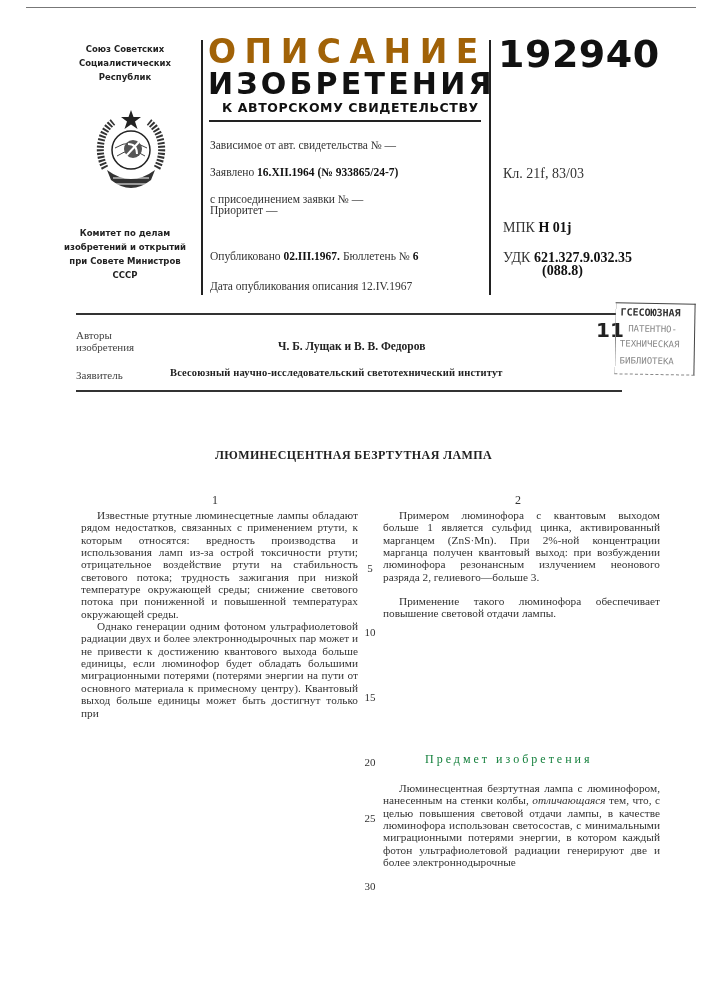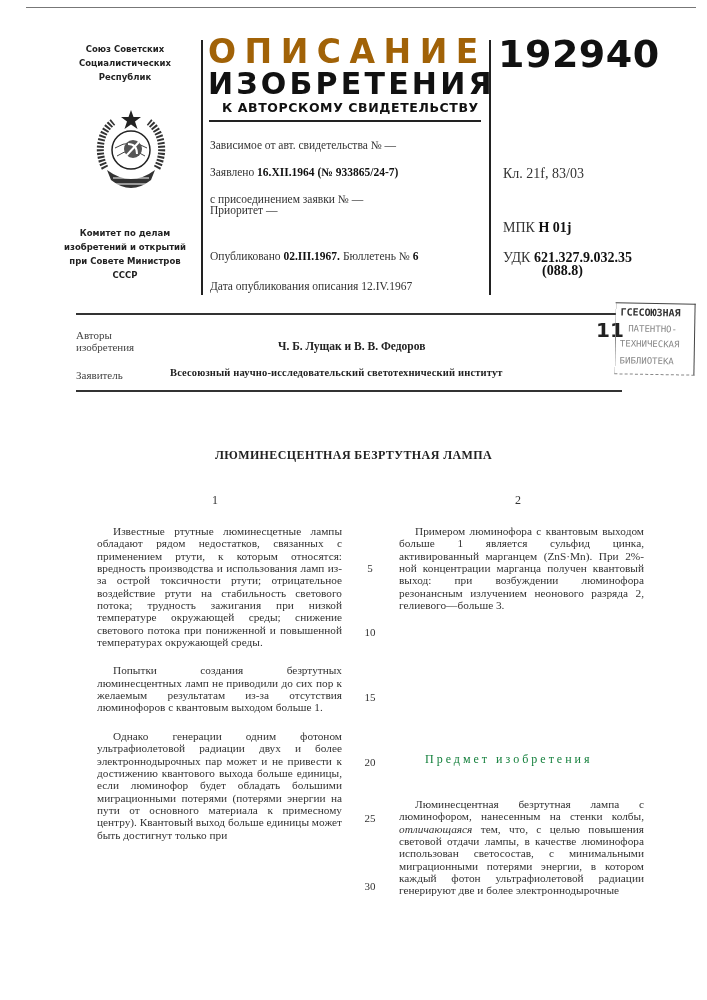--- a/index.html
+++ b/index.html
@@ -22,21 +22,21 @@
     .hrule { height: 2px; background: #333; }
     .label { font-size: 11px; color: #444; line-height: 12px; }
     .authors { left: 278px; top: 316px; font-weight: bold; font-size: 11.5px; color: #222; }
     .applicant { left: 144px; top: 367px; font-weight: bold; font-size: 10.5px; letter-spacing: 0.15px; color: #222; white-space: nowrap; margin-left: 26px; }
     .stamp { left: 615px; top: 303px; width: 78px; height: 70px; border: 1.5px solid #444; border-left: 1px solid #888; border-bottom: 1px dashed #888; transform: rotate(1deg); }
     .stamp-line { position: absolute; left: 4px; font-family: "DejaVu Sans Mono", monospace; font-size: 9px; color: #555; white-space: nowrap; }
     .stamp-num { left: 596px; top: 318px; font-family: "DejaVu Sans", sans-serif; font-weight: bold; font-size: 20px; color: #222; text-align: right; }
     .doc-title { left: 0; width: 707px; top: 448px; text-align: center; font-weight: bold; font-size: 12px; letter-spacing: 0.4px; color: #222; }
     .colnum { font-size: 12px; color: #333; text-align: center; }
     .col { font-size: 11.3px; line-height: 12.35px; color: #333; text-align: justify; text-align-last: left; }
-    .col p { margin: 16px; text-indent: 16px; }
+    .col p { margin: 0; text-indent: 16px; }
     .col p.gap { margin-top: 12px; }
     .linenum { font-size: 11px; color: #333; width: 16px; text-align: center; }
     .subhead { left: 425px; top: 752px; font-size: 12px; letter-spacing: 3px; color: #15803d; }
     em { font-style: italic; }
   </style>
 </head>
 <body>
 
 <div class="abs topline"></div>
 
@@ -142,32 +142,32 @@
   <div class="stamp-line" style="top:52px; color:#888;">БИБЛИОТЕКА</div>
 </div>
 
 <div class="abs doc-title">ЛЮМИНЕСЦЕНТНАЯ БЕЗРТУТНАЯ ЛАМПА</div>
 
 <div class="abs colnum" style="left:205px; top:493px; width:20px;">1</div>
 <div class="abs colnum" style="left:508px; top:493px; width:20px;">2</div>
 
 <div class="abs col" style="left:81px; top:509px; width:277px;">
   <p>Известные ртутные люминесцетные лампы обладают рядом недостатков, связанных с применением ртути, к которым относятся: вредность производства и использования ламп из-за острой токсичности ртути; отрицательное воздействие ртути на стабильность светового потока; трудность зажигания при низкой температуре окружающей среды; снижение светового потока при пониженной и повышенной температурах окружающей среды.</p>
-  <p>Попытки создания безртутных люминесцентных ламп не приводили до сих пор к желаемым результатам из-за отсутствия люминофоров с квантовым выходом больше 1.</p>
   <p>Однако генерации одним фотоном ультрафиолетовой радиации двух и более электроннодырочных пар может и не привести к достижению квантового выхода больше единицы, если люминофор будет обладать большими миграционными потерями (потерями энергии на пути от основного материала к примесному центру). Квантовый выход больше единицы может быть достигнут только при</p>
 </div>
 
 <div class="abs linenum" style="left:362px; top:562px;">5</div>
 <div class="abs linenum" style="left:362px; top:626px;">10</div>
 <div class="abs linenum" style="left:362px; top:691px;">15</div>
 <div class="abs linenum" style="left:362px; top:756px;text-align:center;">20</div>
 <div class="abs linenum" style="left:362px; top:812px;">25</div>
 <div class="abs linenum" style="left:362px; top:880px;">30</div>
 
 <div class="abs col" style="left:383px; top:509px; width:277px;">
   <p>Примером люминофора с квантовым выходом больше 1 является сульфид цинка, активированный марганцем (ZnS·Mn). При 2%-ной концентрации марганца получен квантовый выход: при возбуждении люминофора резонансным излучением неонового разряда 2, гелиевого—больше 3.</p>
+  <p class="gap">Применение такого люминофора обеспечивает повышение световой отдачи лампы.</p>
 </div>
 
 <div class="abs subhead">Предмет изобретения</div>
 
 <div class="abs col" style="left:383px; top:782px; width:277px;">
   <p><span>Люминесцентная безртутная лампа с люминофором, нанесенным на стенки колбы, </span><em>отличающаяся</em><span> тем, что, с целью повышения световой отдачи лампы, в качестве люминофора использован светосостав, с минимальными миграционными потерями энергии, в котором каждый фотон ультрафиолетовой радиации генерируют две и более электроннодырочные</span></p>
 </div>
 
 </body></html>

